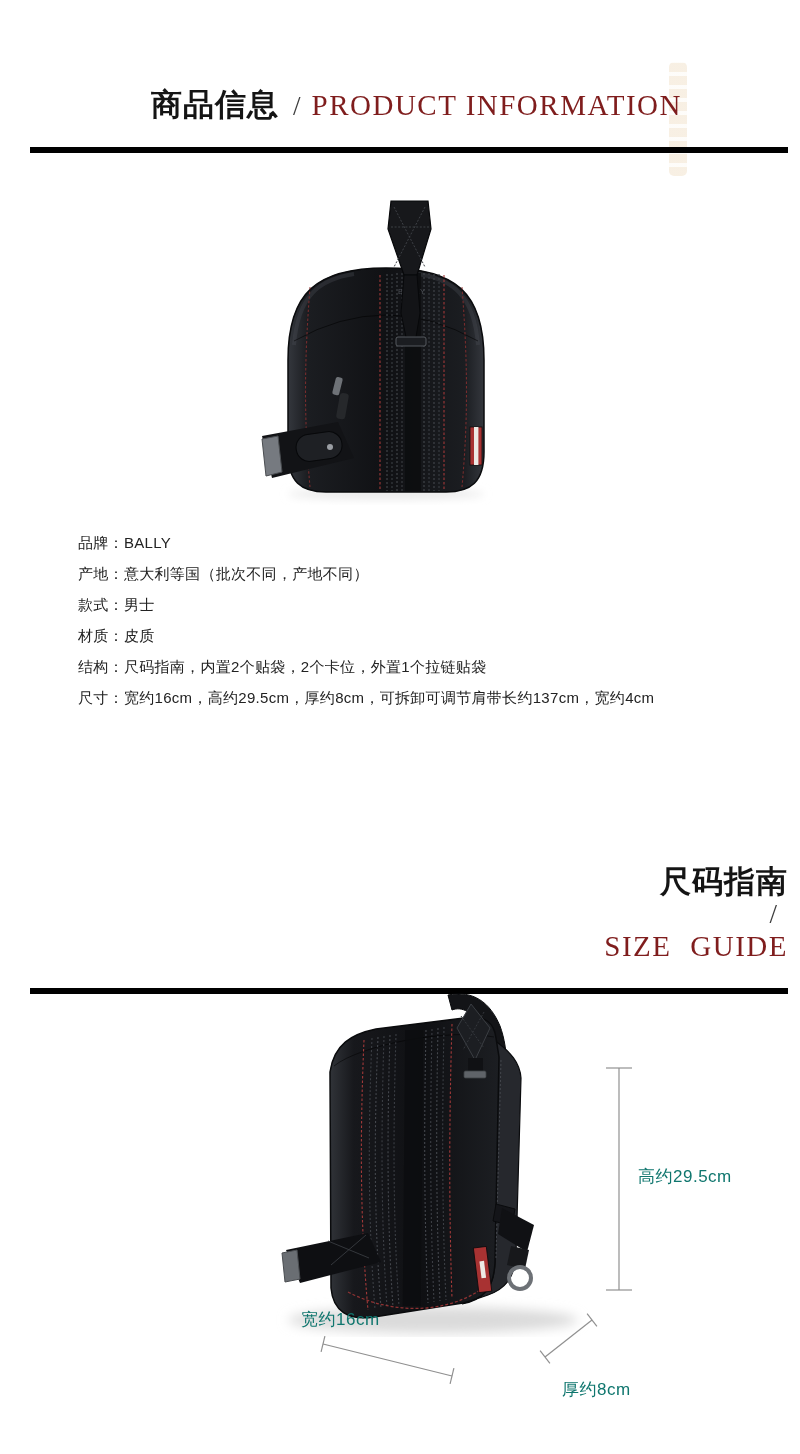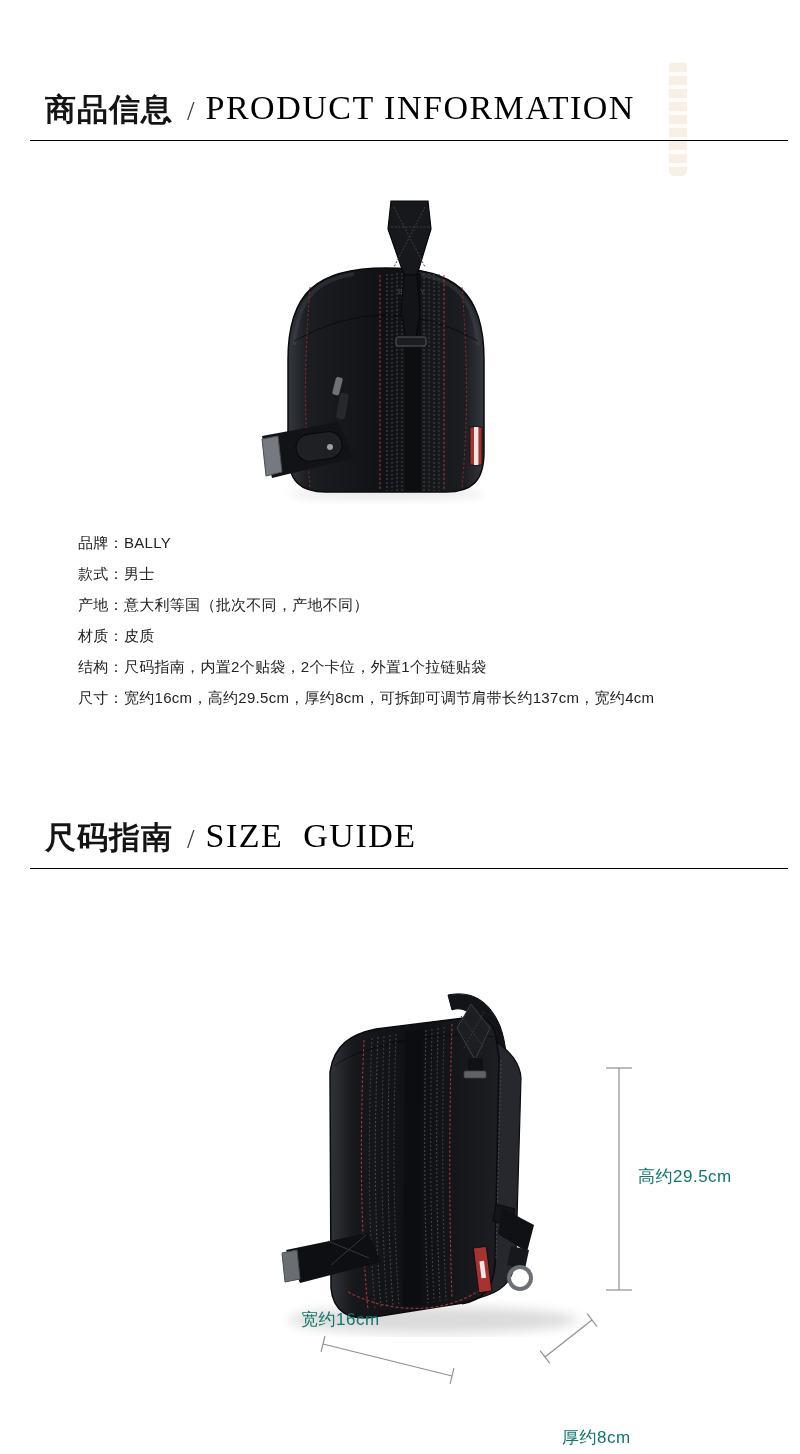--- a/index.html
+++ b/index.html
@@ -10,34 +10,34 @@
   }
   
   .watermark {
     position:absolute; left:669px; top:62px; width:18px; height:114px;
     background:repeating-linear-gradient(0deg, rgba(246,236,221,.95) 0 9px, rgba(252,249,243,.55) 9px 13px);
     border-radius:5px; opacity:.85;
   }
   
   .section-header {
     position:absolute; left:30px; width:758px;
-    border-bottom:1px solid #000000; padding:0 0 13px 15px;
-    display:flex; align-items:flex-end; white-space:nowrap;
+    border-bottom:6px solid #000000; padding:0 0 25px 15px;
+    display:flex; align-items:flex-end; white-space:nowrap;justify-content:center;
   }
   .hdr-product { top:88px; }
-  .hdr-size { top:816px; }
+  .hdr-size { top:865px;flex-direction:column; }
   .title-cn {
     font-size:31px; font-weight:bold; color:#141414; letter-spacing:1px; line-height:1.1;
   }
   .title-slash {
     font-family:"Liberation Serif", serif; font-size:27px; color:#3c3c3c;
     margin:0 11px 0 14px; line-height:1.15;
   }
   .title-en {
-    font-family:"Liberation Serif", serif; font-size:34px; color:#000000;
+    font-family:"Liberation Serif", serif; font-size:29px; color:#7f1d1d;
     letter-spacing:1.5px; line-height:1.15;
   }
   .hdr-size .title-en { word-spacing:10px; }
   
   .photo { position:absolute; display:block; }
   .photo-front { left:258px; top:195px; }
   .photo-angle { left:268px; top:962px; }
   
   .details { position:absolute; left:78px; top:527px; width:650px; }
   .details p {
@@ -45,21 +45,21 @@
     letter-spacing:.3px;
   }
   
   .dims-overlay { position:absolute; left:0; top:0; pointer-events:none; }
   .dim-label {
     position:absolute; font-size:17px; color:#0f766e; font-weight:500;
     white-space:nowrap; letter-spacing:.5px;
   }
   .lbl-height { left:638px; top:1165px; }
   .lbl-width  { left:301px; top:1308px; }
-  .lbl-depth  { left:562px; top:1378px;margin-top:48px; }
+  .lbl-depth  { left:562px; top:1378px; }
 </style>
 </head>
 <body>
 
 <div class="page">
 
   <div class="watermark"></div>
 
   <div class="section-header hdr-product">
     <span class="title-cn">商品信息</span>
@@ -126,22 +126,22 @@
     <g>
       <polygon points="133,6 170,6 173,34 159,80 146,80 130,34" fill="#17181b" stroke="#07080a" stroke-width="1.2"></polygon>
       <path d="M136,12 L167,72 M167,12 L136,72 M133,32 L171,32" stroke="#3d4045" stroke-width="1" stroke-dasharray="2 1.6" fill="none"></path>
       <polygon points="146,80 159,80 162,118 158,142 148,142 143,118" fill="#131417" stroke="#07080a" stroke-width="1"></polygon>
       <rect x="138" y="142" width="30" height="9" rx="2" fill="#1b1d21" stroke="#55595e" stroke-width="1"></rect>
     </g>
   </svg>
 
   <div class="details">
     <p>品牌：BALLY</p>
+    <p>产地：意大利等国（批次不同，产地不同）</p>
     <p>款式：男士</p>
-    <p>产地：意大利等国（批次不同，产地不同）</p>
     <p>材质：皮质</p>
     <p>结构：尺码指南，内置2个贴袋，2个卡位，外置1个拉链贴袋</p>
     <p>尺寸：宽约16cm，高约29.5cm，厚约8cm，可拆卸可调节肩带长约137cm，宽约4cm</p>
   </div>
 
   <div class="section-header hdr-size">
     <span class="title-cn">尺码指南</span>
     <span class="title-slash">/</span>
     <span class="title-en">SIZE GUIDE</span>
   </div>

